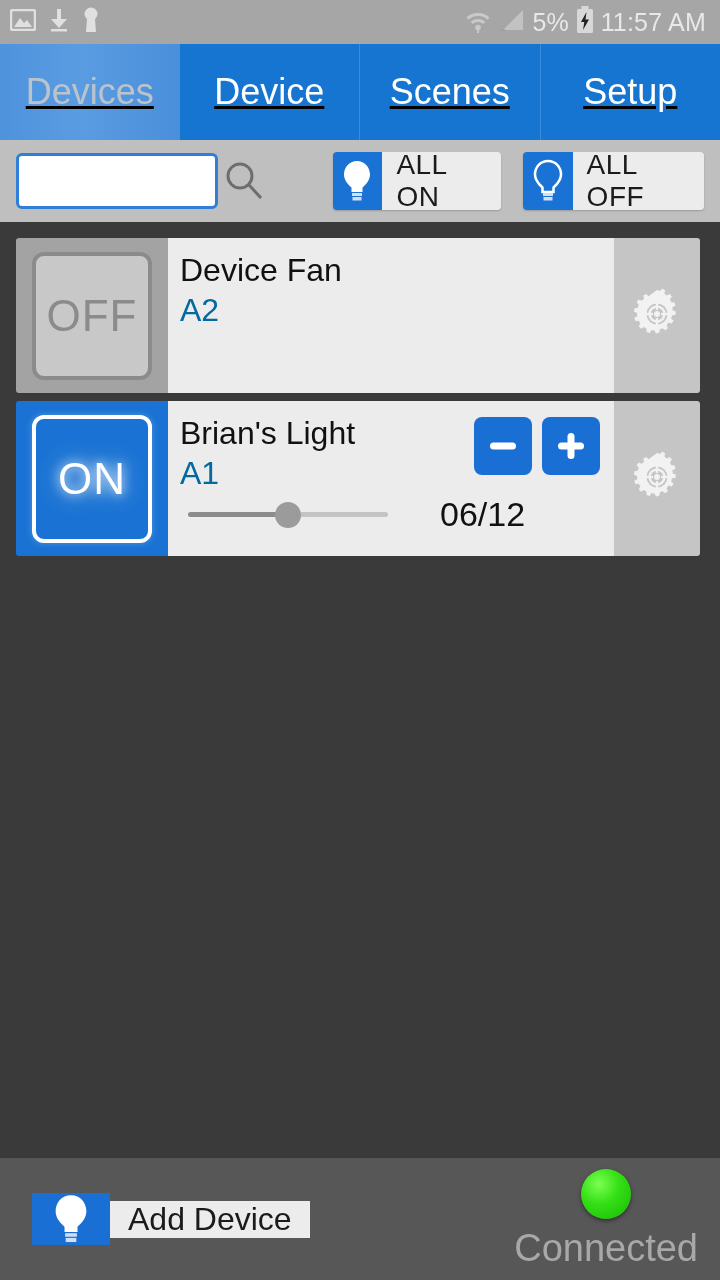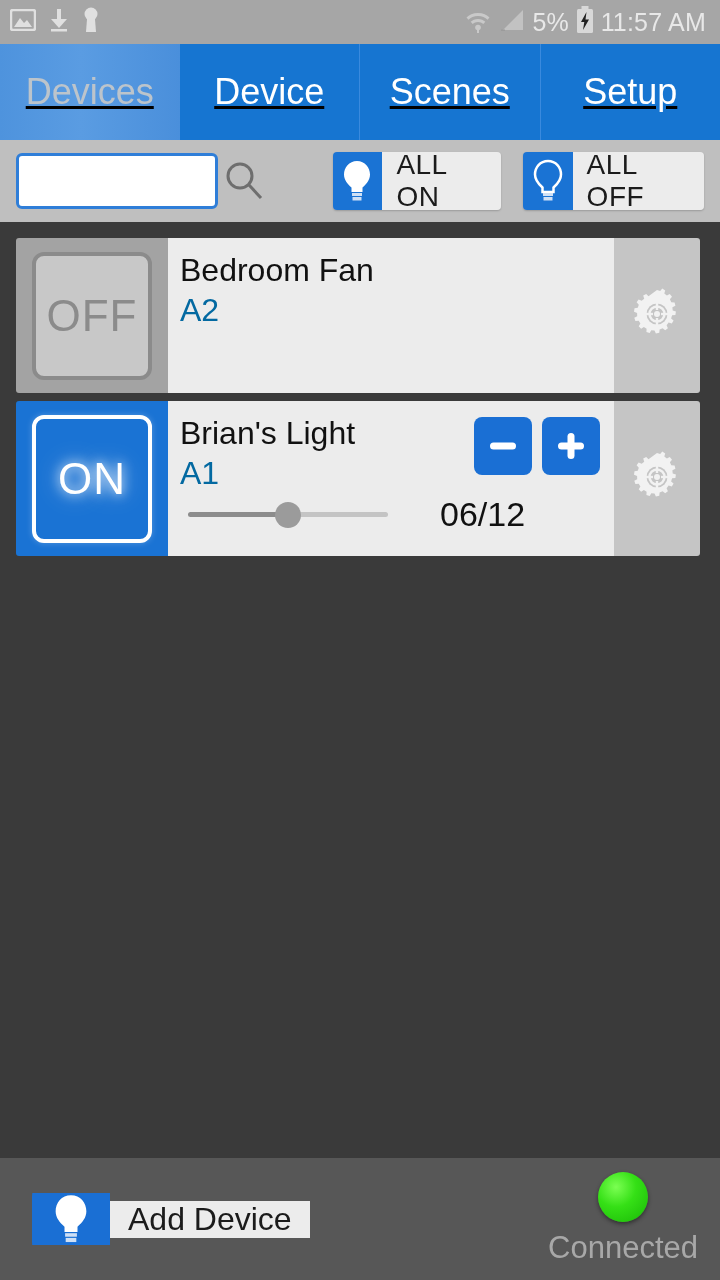--- a/index.html
+++ b/index.html
@@ -300,21 +300,21 @@
   }
   .led {
     width: 50px;
     height: 50px;
     border-radius: 50%;
     background: radial-gradient(circle at 36% 30%, #7bff52 0%, #35e016 42%, #19b806 100%);
     box-shadow: 0 2px 4px rgba(0,0,0,0.45);
   }
   .conn-label {
     margin-top: 8px;
-    font-size: 31px;
+    font-size: 38px;
     color: #a8a8a8;
   }
 </style>
 </head>
 <body>
 
 <div id="app">
 
   <div class="status-bar">
     <div class="status-left">
@@ -404,21 +404,21 @@
     </div>
   </div>
 
   <div class="device-list">
 
     <div class="device-row">
       <div class="toggle-cell off">
         <div class="toggle-box off">OFF</div>
       </div>
       <div class="info-cell">
-        <div class="dev-name">Bedroom Fan</div>
+        <div class="dev-name">Device Fan</div>
         <div class="dev-code">A2</div>
       </div>
       <div class="gear-cell">
         <span>
           <svg width="54" height="54" viewBox="0 0 54 54">
             <g fill="#f2f2f2">
               <path d="M27 3 l3.2 1.1 2.1 -2.6 2.9 1.9 -0.9 3.2 2.6 2 2.9 -1.6 2.2 2.7 -2.1 2.6 1.4 3 3.3 0.1 0.8 3.4 -3 1.4 0.3 3.3 3.2 1 -0.5 3.4 -3.3 0.3 -1 3.2 2.5 2.2 -1.8 3 -3.2 -1 -2 2.6 1.3 3 -2.7 2.1 -2.6 -2.1 -3 1.3 -0.3 3.3 -3.4 0.6 -1.4 -3 -3.2 -0.2 -1.6 2.9 -3.3 -1.1 0.2 -3.3 -2.7 -1.8 -2.8 1.8 -2.4 -2.4 1.7 -2.8 -1.7 -2.7 -3.3 0.3 -1.1 -3.3 2.9 -1.6 -0.1 -3.2 -3.1 -1.3 0.5 -3.4 3.3 -0.5 1 -3 -2.2 -2.5 2 -2.8 3.1 1.3 2.5 -2 -1 -3.2 3 -1.7 2.3 2.4 z"></path>
             </g>
             <circle cx="27" cy="27" r="10.5" fill="#c5c5c5"></circle>
             <circle cx="27" cy="27" r="7.5" fill="none" stroke="#f2f2f2" stroke-width="2.5"></circle>

